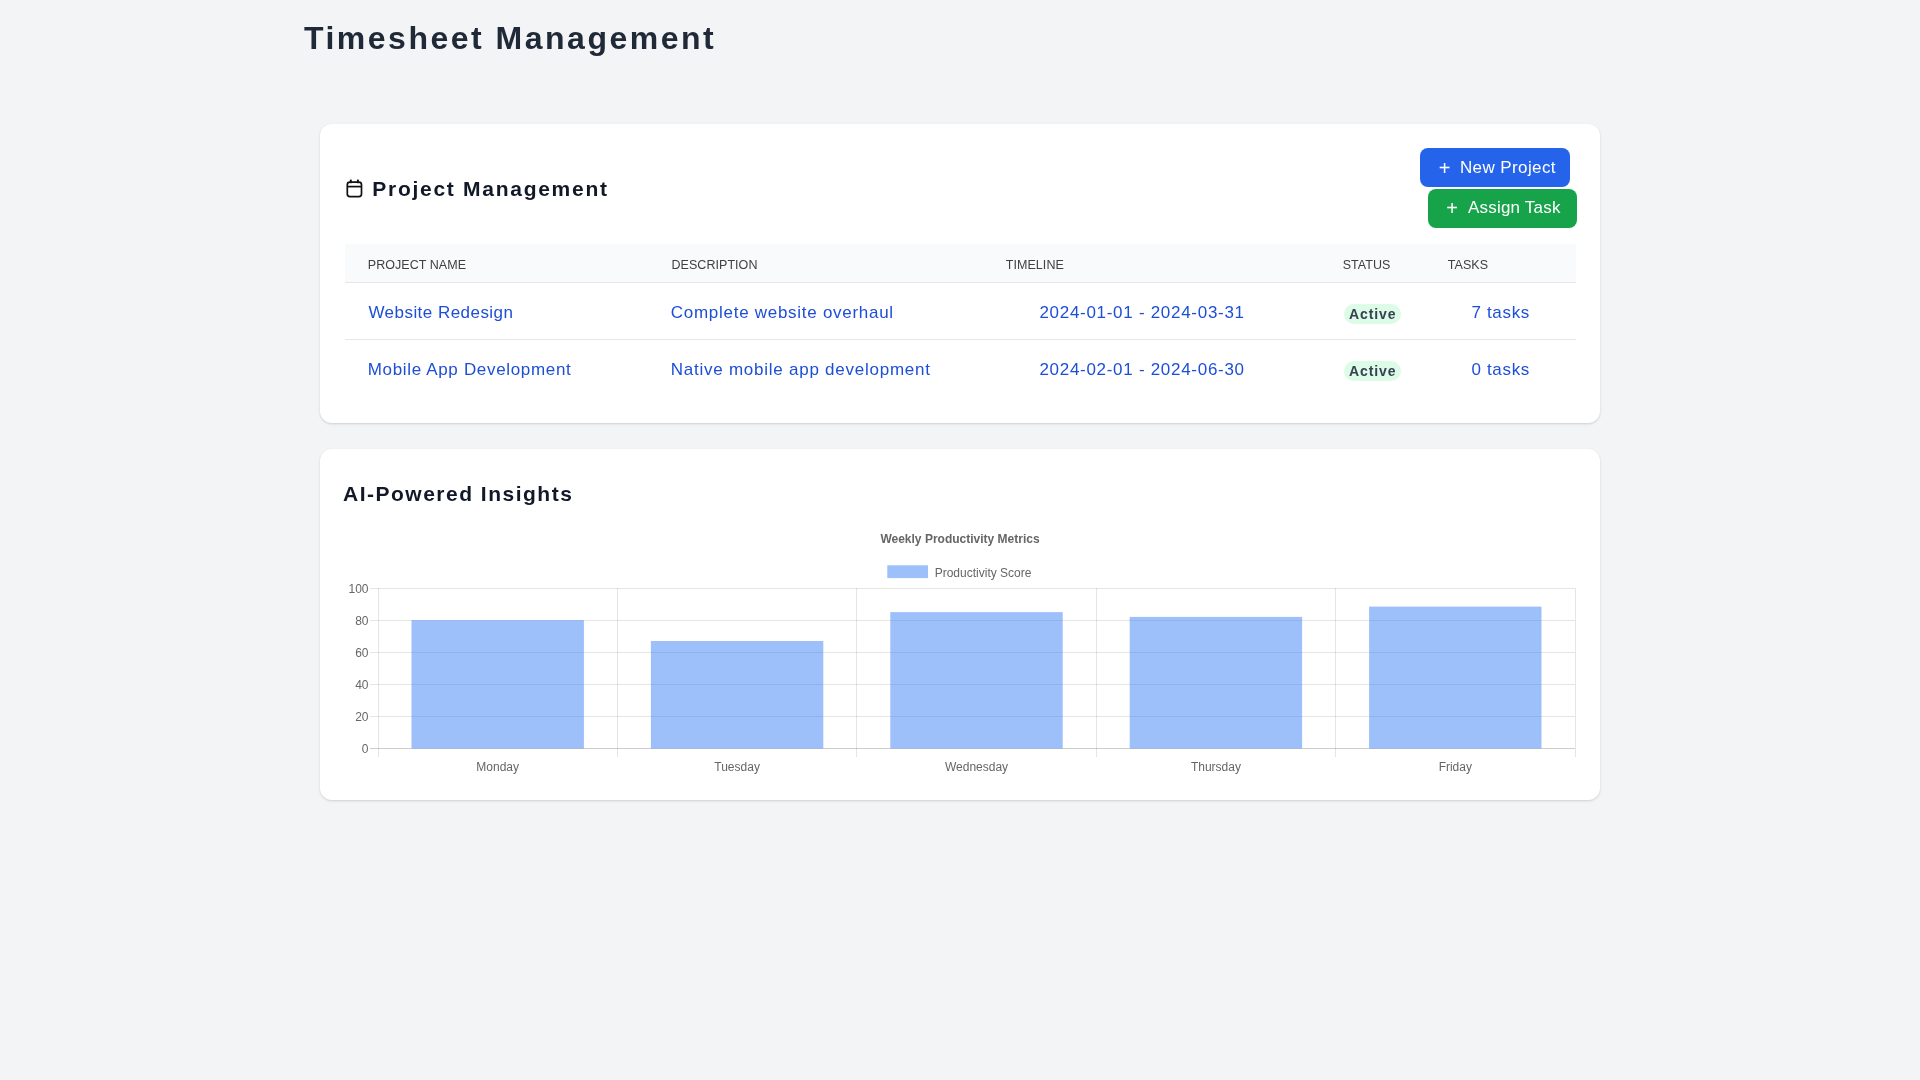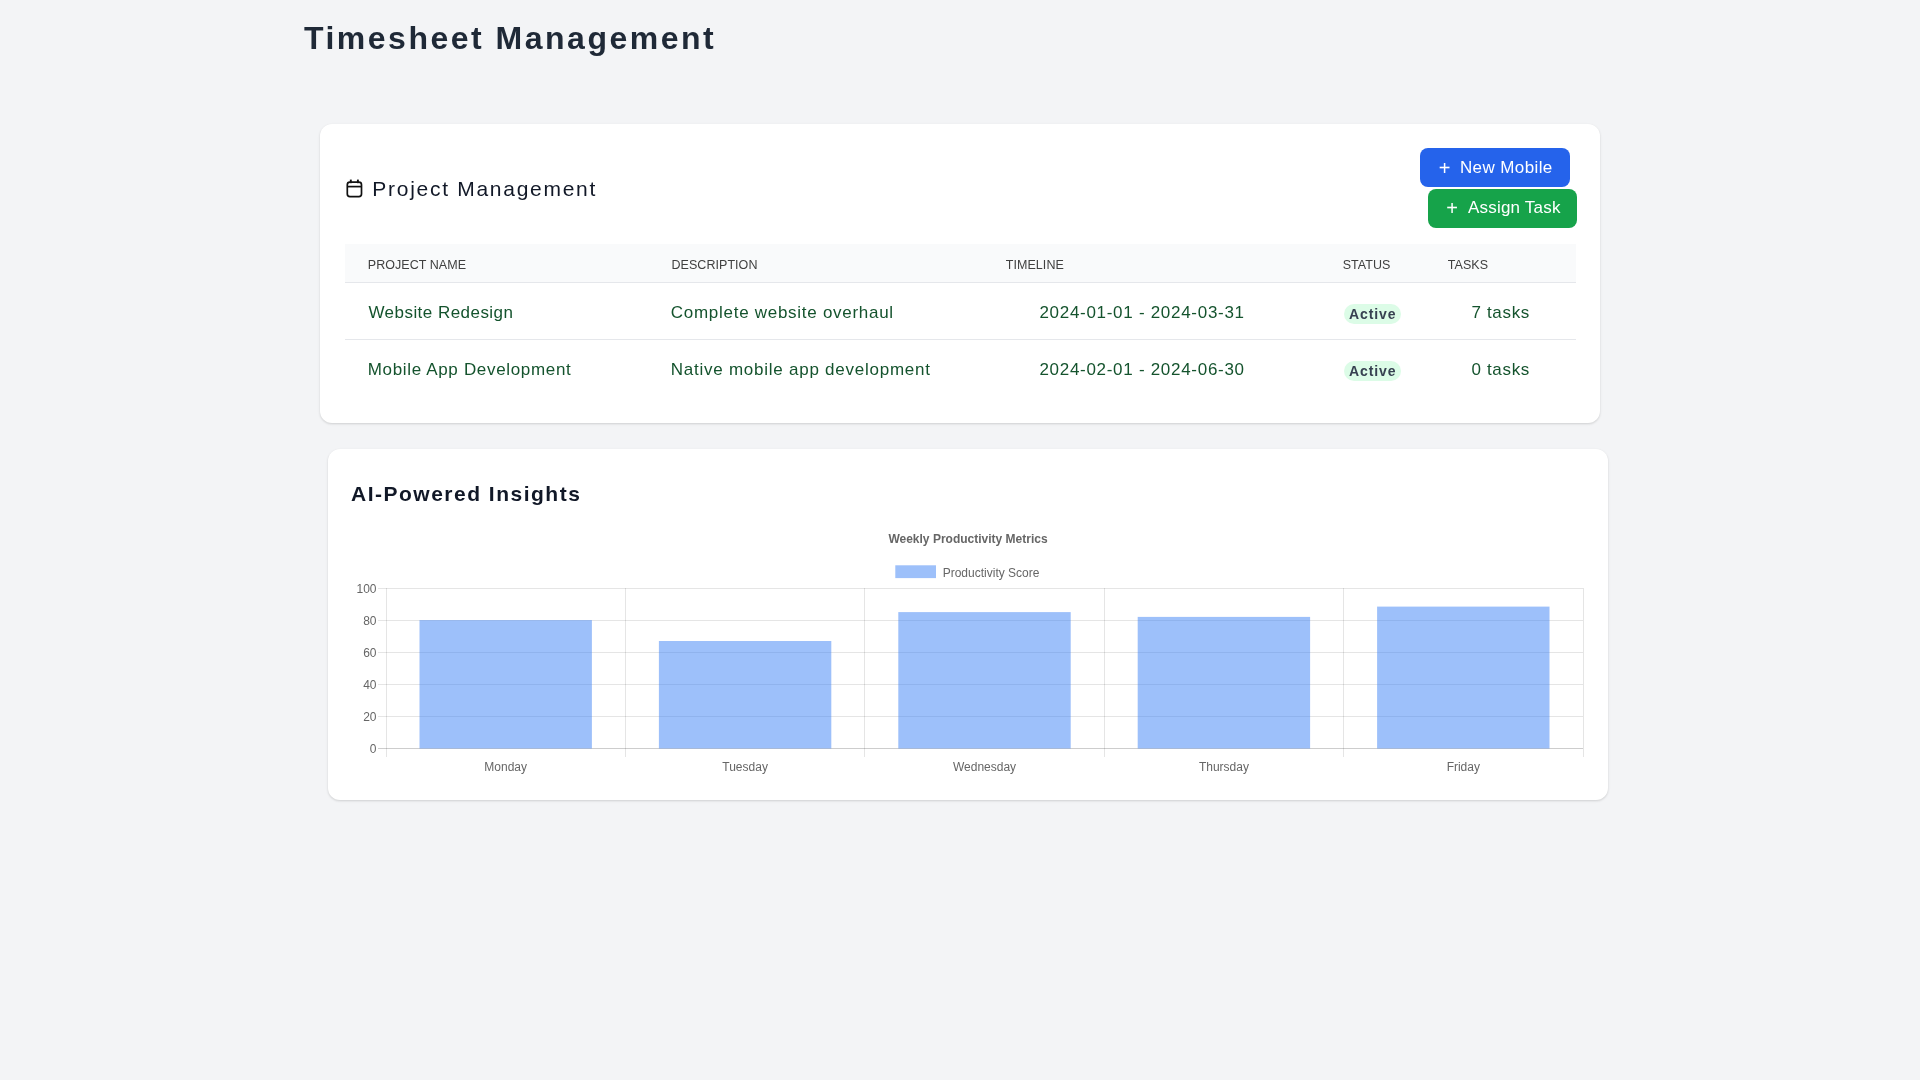--- a/index.html
+++ b/index.html
@@ -1,58 +1,58 @@
 <!DOCTYPE html>
 <html><head>
 <meta charset="utf-8">
 <style>
   * { margin:0; padding:0; box-sizing:border-box; }
   html,body { width:1920px; height:1080px; background:#f3f4f6; font-family:"Liberation Sans",sans-serif; position:relative; overflow:hidden; }
   .abs { position:absolute; }
   .card { position:absolute; left:320px; width:1280px; background:#fff; border-radius:12px; box-shadow:0 1px 3px rgba(0,0,0,0.10), 0 1px 2px rgba(0,0,0,0.06); }
   #h1 { left:304px; top:21.9px; font-size:32px; line-height:32px; font-weight:bold; letter-spacing:2.5px; color:#1f2937; white-space:nowrap; }
   #card1 { top:124px; height:299px; }
-  #card2 { top:449px; height:351px;margin-left:8px; }
-  #pmh { left:52.3px; top:53.6px; font-size:21px; line-height:21px; font-weight:normal; letter-spacing:1.72px; color:#111827; white-space:nowrap; }
+  #card2 { top:449px; height:351px; }
+  #pmh { left:52.3px; top:53.6px; font-size:21px; line-height:21px; font-weight:bold; letter-spacing:1.72px; color:#111827; white-space:nowrap; }
   #aih { left:23px; top:33.7px; font-size:21px; line-height:21px; font-weight:bold; letter-spacing:1.5px; color:#111827; white-space:nowrap; }
   .btn { position:absolute; border-radius:8px; color:#fff; }
   #btnblue { left:1100.4px; top:24px; width:150px; height:39px; background:#2563eb; }
   #btngreen { left:1107.5px; top:64.5px; width:149px; height:39px; background:#16a34a; }
   .btn .plus { position:absolute; font-size:20px; line-height:20px; }
   .btn .lbl { position:absolute; font-size:17px; line-height:17px; letter-spacing:0.4px; white-space:nowrap; }
   #btnblue .plus { left:18.4px; top:10.2px; }
   #btnblue .lbl { left:39.5px; top:11.0px; }
   #btngreen .plus { left:18.8px; top:9.7px; }
   #btngreen .lbl { left:40.5px; top:10.5px; letter-spacing:0.2px; }
   #table { left:24.8px; top:120.4px; width:1231.2px; position:absolute; }
   #thead { position:relative; height:39px; background:#f9fafb; border-bottom:1px solid #e5e7eb; }
   #thead span { position:absolute; top:14.4px; font-size:12.5px; line-height:12.5px; letter-spacing:0.05px; color:#404040; white-space:nowrap; }
   .trow { position:relative; height:57px; }
   #row1 { border-bottom:1px solid #e5e7eb; }
-  .trow .c { position:absolute; top:20.9px; font-size:17px; line-height:17px; letter-spacing:0.55px; color:#14532d; white-space:nowrap; }
+  .trow .c { position:absolute; top:20.9px; font-size:17px; line-height:17px; letter-spacing:0.55px; color:#1d4ed8; white-space:nowrap; }
   .badge { position:absolute; left:999.4px; top:20.8px; width:57.2px; height:20px; border-radius:10px; background:#dcfce7; color:#374151; font-size:14px; line-height:21px; font-weight:bold; letter-spacing:0.9px; text-align:center; }
   
   #chart { position:absolute; left:24px; top:75px; }
   .ct { fill:#666; font-family:"Liberation Sans",sans-serif; font-size:12px; }
 </style>
 </head>
 <body>
   <div class="abs" id="h1">Timesheet Management</div>
 
   <div class="card" id="card1">
     <svg class="abs" style="left:26px;top:55px" width="17" height="19" viewBox="0 0 17 19">
       <rect x="1.3" y="3.2" width="14.2" height="14.5" rx="2.6" fill="none" stroke="#111" stroke-width="1.7"></rect>
       <line x1="1.3" y1="7.6" x2="15.5" y2="7.6" stroke="#111" stroke-width="1.7"></line>
       <line x1="4.8" y1="0.6" x2="4.8" y2="4.2" stroke="#111" stroke-width="1.9"></line>
       <line x1="11.9" y1="0.6" x2="11.9" y2="4.2" stroke="#111" stroke-width="1.9"></line>
     </svg>
     <div class="abs" id="pmh">Project Management</div>
     <div class="btn" id="btnblue">
       <span class="plus">+</span>
-      <span class="lbl">New Mobile</span>
+      <span class="lbl">New Project</span>
     </div>
     <div class="btn" id="btngreen">
       <span class="plus">+</span>
       <span class="lbl">Assign Task</span>
     </div>
     <div id="table">
       <div id="thead">
         <span style="left:23px">PROJECT NAME</span>
         <span style="left:326.7px">DESCRIPTION</span>
         <span style="left:661px">TIMELINE</span>

